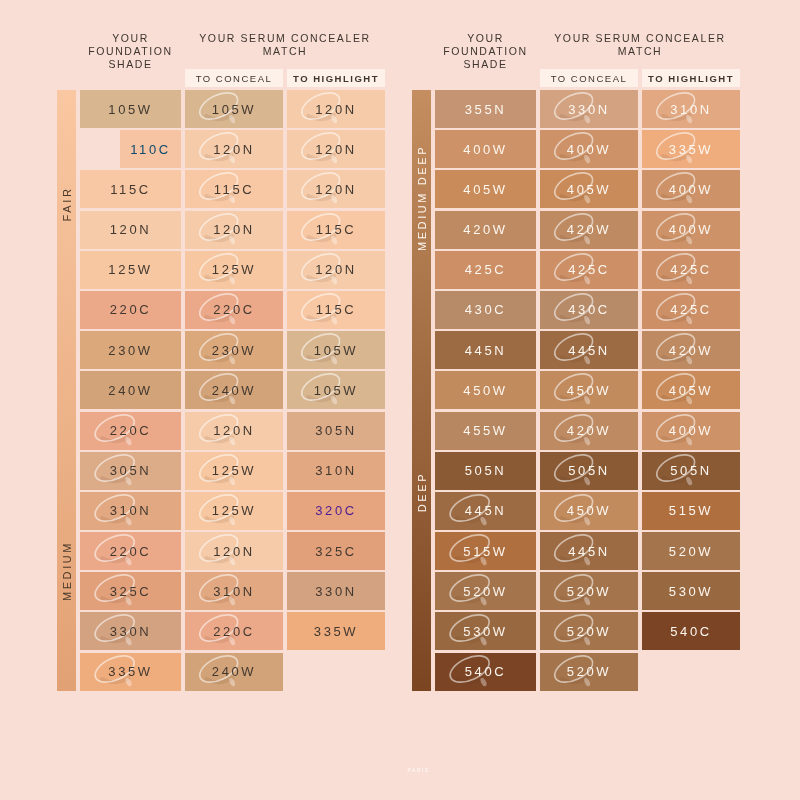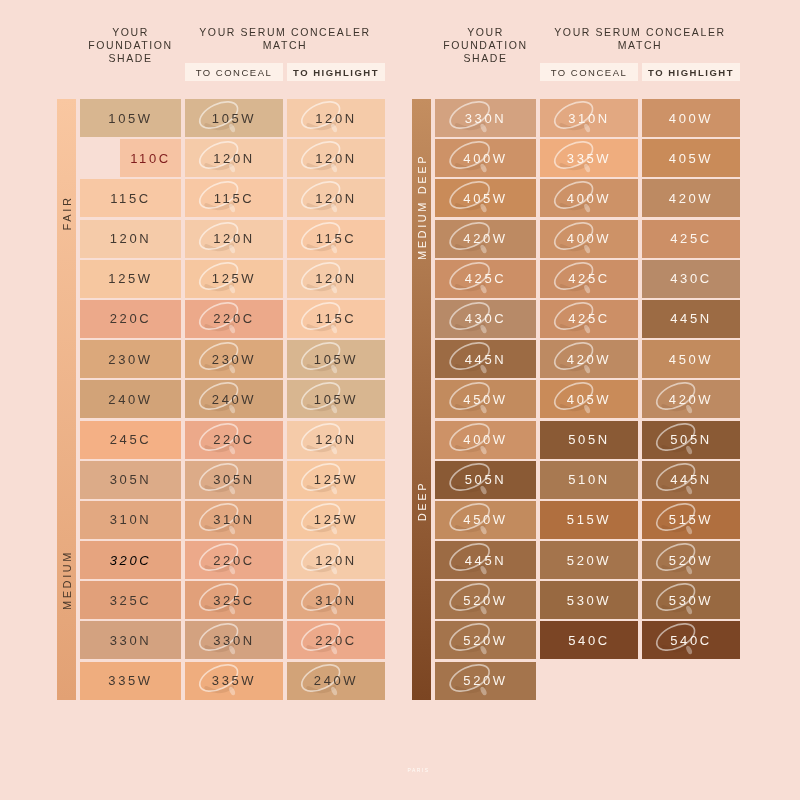--- a/index.html
+++ b/index.html
@@ -2,36 +2,36 @@
 <html><head>
 <meta charset="utf-8">
 <style>
   html,body { margin:0; padding:0; }
   .canvas {
     position:relative; width:800px; height:800px; overflow:hidden;
     background:#f8ded5;
     font-family:"Liberation Sans", sans-serif;
     -webkit-font-smoothing:antialiased;
   }
-  .chart { position:absolute; top:26px; width:328px; }
+  .chart { position:absolute; top:32px; width:328px; }
   .chart.left  { left:57px; }
   .chart.right { left:412px; }
 
   .grid4 { display:grid; grid-template-columns:19px 101px 98px 98px; column-gap:4px; }
 
   .head-row { height:37px; align-items:start; }
   .col-head {
     text-align:center; font-size:10.5px; letter-spacing:1.6px;
     line-height:13px; color:#3e352d; font-weight:400; text-transform:uppercase;
   }
   .head-foundation { grid-column:2; }
   .head-match { grid-column:3 / span 2; }
   .col-head span { display:block; }
 
-  .sub-row { height:18px; margin-bottom:18px; }
+  .sub-row { height:18px; margin-bottom:3px; }
   .strip {
     background:#fdf1e9; display:flex; align-items:center; justify-content:center;
     font-size:9.5px; letter-spacing:1.5px; color:#3e352d; text-transform:uppercase;
   }
   .strip.conceal { grid-column:3; }
   .strip.highlight { grid-column:4;font-weight:bold; }
 
   .body-grid { grid-auto-rows:38px; row-gap:2.2px; }
   .bar { grid-column:1; grid-row:1 / span 15; position:relative; }
   .bar-label {
@@ -96,21 +96,21 @@
           <span>105W</span>
         </div>
         <div class="cell" style="background: rgb(245, 203, 169); color: rgb(66, 56, 48);">
           <svg class="smudge" viewBox="0 0 98 38" preserveAspectRatio="none">
             <path d="M20,26 Q33,33 47,25" fill="none" stroke="rgba(90,45,15,0.10)" stroke-width="4" stroke-linecap="round"></path>
             <ellipse cx="33" cy="16" rx="21" ry="11" fill="none" stroke="rgba(255,255,255,0.55)" stroke-width="1.7" transform="rotate(-24 33 16)"></ellipse>
             <ellipse cx="47" cy="29" rx="2.4" ry="4.6" fill="rgba(255,255,255,0.35)" transform="rotate(-28 47 29)"></ellipse>
           </svg>
           <span>120N</span>
         </div>
-        <div class="cell" style="background: rgb(246, 195, 163); color: #7f1d1d; margin-left: 40px;">
+        <div class="cell" style="background: rgb(246, 195, 163); color: #0c4a6e; margin-left: 40px;">
           <span>110C</span>
         </div>
         <div class="cell" style="background: rgb(245, 203, 169); color: rgb(66, 56, 48);">
           <svg class="smudge" viewBox="0 0 98 38" preserveAspectRatio="none">
             <path d="M20,26 Q33,33 47,25" fill="none" stroke="rgba(90,45,15,0.10)" stroke-width="4" stroke-linecap="round"></path>
             <ellipse cx="33" cy="16" rx="21" ry="11" fill="none" stroke="rgba(255,255,255,0.55)" stroke-width="1.7" transform="rotate(-24 33 16)"></ellipse>
             <ellipse cx="47" cy="29" rx="2.4" ry="4.6" fill="rgba(255,255,255,0.35)" transform="rotate(-28 47 29)"></ellipse>
           </svg>
           <span>120N</span>
         </div>
@@ -229,23 +229,20 @@
           <span>240W</span>
         </div>
         <div class="cell" style="background: rgb(216, 182, 144); color: rgb(66, 56, 48);">
           <svg class="smudge" viewBox="0 0 98 38" preserveAspectRatio="none">
             <path d="M20,26 Q33,33 47,25" fill="none" stroke="rgba(90,45,15,0.10)" stroke-width="4" stroke-linecap="round"></path>
             <ellipse cx="33" cy="16" rx="21" ry="11" fill="none" stroke="rgba(255,255,255,0.55)" stroke-width="1.7" transform="rotate(-24 33 16)"></ellipse>
             <ellipse cx="47" cy="29" rx="2.4" ry="4.6" fill="rgba(255,255,255,0.35)" transform="rotate(-28 47 29)"></ellipse>
           </svg>
           <span>105W</span>
         </div>
-        <div class="cell" style="background: rgb(244, 176, 133); color: rgb(66, 56, 48);">
-          <span>245C</span>
-        </div>
         <div class="cell" style="background: rgb(236, 169, 138); color: rgb(66, 56, 48);">
           <svg class="smudge" viewBox="0 0 98 38" preserveAspectRatio="none">
             <path d="M20,26 Q33,33 47,25" fill="none" stroke="rgba(90,45,15,0.10)" stroke-width="4" stroke-linecap="round"></path>
             <ellipse cx="33" cy="16" rx="21" ry="11" fill="none" stroke="rgba(255,255,255,0.55)" stroke-width="1.7" transform="rotate(-24 33 16)"></ellipse>
             <ellipse cx="47" cy="29" rx="2.4" ry="4.6" fill="rgba(255,255,255,0.35)" transform="rotate(-28 47 29)"></ellipse>
           </svg>
           <span>220C</span>
         </div>
         <div class="cell" style="background: rgb(245, 203, 169); color: rgb(66, 56, 48);">
           <svg class="smudge" viewBox="0 0 98 38" preserveAspectRatio="none">
@@ -286,21 +283,21 @@
           <span>310N</span>
         </div>
         <div class="cell" style="background: rgb(246, 199, 160); color: rgb(66, 56, 48);">
           <svg class="smudge" viewBox="0 0 98 38" preserveAspectRatio="none">
             <path d="M20,26 Q33,33 47,25" fill="none" stroke="rgba(90,45,15,0.10)" stroke-width="4" stroke-linecap="round"></path>
             <ellipse cx="33" cy="16" rx="21" ry="11" fill="none" stroke="rgba(255,255,255,0.55)" stroke-width="1.7" transform="rotate(-24 33 16)"></ellipse>
             <ellipse cx="47" cy="29" rx="2.4" ry="4.6" fill="rgba(255,255,255,0.35)" transform="rotate(-28 47 29)"></ellipse>
           </svg>
           <span>125W</span>
         </div>
-        <div class="cell" style="background: rgb(230, 164, 127); color: #000000; font-style: italic;">
+        <div class="cell" style="background: rgb(230, 164, 127); color: #4c1d95;">
           <span>320C</span>
         </div>
         <div class="cell" style="background: rgb(236, 169, 138); color: rgb(66, 56, 48);">
           <svg class="smudge" viewBox="0 0 98 38" preserveAspectRatio="none">
             <path d="M20,26 Q33,33 47,25" fill="none" stroke="rgba(90,45,15,0.10)" stroke-width="4" stroke-linecap="round"></path>
             <ellipse cx="33" cy="16" rx="21" ry="11" fill="none" stroke="rgba(255,255,255,0.55)" stroke-width="1.7" transform="rotate(-24 33 16)"></ellipse>
             <ellipse cx="47" cy="29" rx="2.4" ry="4.6" fill="rgba(255,255,255,0.35)" transform="rotate(-28 47 29)"></ellipse>
           </svg>
           <span>220C</span>
         </div>
@@ -386,20 +383,23 @@
     </div>
     <div class="grid4 sub-row">
       <div class="strip conceal">TO CONCEAL</div>
       <div class="strip highlight">TO HIGHLIGHT</div>
     </div>
     <div class="grid4 body-grid">
       <div class="bar" style="background: linear-gradient(rgb(196, 142, 96), rgb(123, 69, 34));">
           <span class="bar-label" style="top: 18%; color: rgb(253, 247, 240);">MEDIUM DEEP</span>
           <span class="bar-label" style="top: 67%; color: rgb(253, 247, 240);">DEEP</span>
         </div>
+    <div class="cell" style="background: rgb(197, 149, 115); color: rgb(253, 247, 240);">
+          <span>355N</span>
+        </div>
         <div class="cell" style="background: rgb(211, 162, 128); color: rgb(253, 247, 240);">
           <svg class="smudge" viewBox="0 0 98 38" preserveAspectRatio="none">
             <path d="M20,26 Q33,33 47,25" fill="none" stroke="rgba(90,45,15,0.10)" stroke-width="4" stroke-linecap="round"></path>
             <ellipse cx="33" cy="16" rx="21" ry="11" fill="none" stroke="rgba(255,255,255,0.55)" stroke-width="1.7" transform="rotate(-24 33 16)"></ellipse>
             <ellipse cx="47" cy="29" rx="2.4" ry="4.6" fill="rgba(255,255,255,0.35)" transform="rotate(-28 47 29)"></ellipse>
           </svg>
           <span>330N</span>
         </div>
         <div class="cell" style="background: rgb(226, 168, 129); color: rgb(253, 247, 240);">
           <svg class="smudge" viewBox="0 0 98 38" preserveAspectRatio="none">
@@ -535,20 +535,23 @@
           <span>450W</span>
         </div>
         <div class="cell" style="background: rgb(201, 139, 89); color: rgb(253, 247, 240);">
           <svg class="smudge" viewBox="0 0 98 38" preserveAspectRatio="none">
             <path d="M20,26 Q33,33 47,25" fill="none" stroke="rgba(90,45,15,0.10)" stroke-width="4" stroke-linecap="round"></path>
             <ellipse cx="33" cy="16" rx="21" ry="11" fill="none" stroke="rgba(255,255,255,0.55)" stroke-width="1.7" transform="rotate(-24 33 16)"></ellipse>
             <ellipse cx="47" cy="29" rx="2.4" ry="4.6" fill="rgba(255,255,255,0.35)" transform="rotate(-28 47 29)"></ellipse>
           </svg>
           <span>405W</span>
         </div>
+        <div class="cell" style="background: rgb(182, 135, 96); color: rgb(253, 247, 240);">
+          <span>455W</span>
+        </div>
         <div class="cell" style="background: rgb(189, 138, 98); color: rgb(253, 247, 240);">
           <svg class="smudge" viewBox="0 0 98 38" preserveAspectRatio="none">
             <path d="M20,26 Q33,33 47,25" fill="none" stroke="rgba(90,45,15,0.10)" stroke-width="4" stroke-linecap="round"></path>
             <ellipse cx="33" cy="16" rx="21" ry="11" fill="none" stroke="rgba(255,255,255,0.55)" stroke-width="1.7" transform="rotate(-24 33 16)"></ellipse>
             <ellipse cx="47" cy="29" rx="2.4" ry="4.6" fill="rgba(255,255,255,0.35)" transform="rotate(-28 47 29)"></ellipse>
           </svg>
           <span>420W</span>
         </div>
         <div class="cell" style="background: rgb(205, 146, 103); color: rgb(253, 247, 240);">
           <svg class="smudge" viewBox="0 0 98 38" preserveAspectRatio="none">
@@ -569,23 +572,20 @@
           </svg>
           <span>505N</span>
         </div>
         <div class="cell" style="background: rgb(138, 90, 53); color: rgb(253, 247, 240);">
           <svg class="smudge" viewBox="0 0 98 38" preserveAspectRatio="none">
             <path d="M20,26 Q33,33 47,25" fill="none" stroke="rgba(90,45,15,0.10)" stroke-width="4" stroke-linecap="round"></path>
             <ellipse cx="33" cy="16" rx="21" ry="11" fill="none" stroke="rgba(255,255,255,0.55)" stroke-width="1.7" transform="rotate(-24 33 16)"></ellipse>
             <ellipse cx="47" cy="29" rx="2.4" ry="4.6" fill="rgba(255,255,255,0.35)" transform="rotate(-28 47 29)"></ellipse>
           </svg>
           <span>505N</span>
-        </div>
-        <div class="cell" style="background: rgb(168, 121, 81); color: rgb(253, 247, 240);">
-          <span>510N</span>
         </div>
         <div class="cell" style="background: rgb(156, 107, 68); color: rgb(253, 247, 240);">
           <svg class="smudge" viewBox="0 0 98 38" preserveAspectRatio="none">
             <path d="M20,26 Q33,33 47,25" fill="none" stroke="rgba(90,45,15,0.10)" stroke-width="4" stroke-linecap="round"></path>
             <ellipse cx="33" cy="16" rx="21" ry="11" fill="none" stroke="rgba(255,255,255,0.55)" stroke-width="1.7" transform="rotate(-24 33 16)"></ellipse>
             <ellipse cx="47" cy="29" rx="2.4" ry="4.6" fill="rgba(255,255,255,0.35)" transform="rotate(-28 47 29)"></ellipse>
           </svg>
           <span>445N</span>
         </div>
         <div class="cell" style="background: rgb(194, 139, 94); color: rgb(253, 247, 240);">

